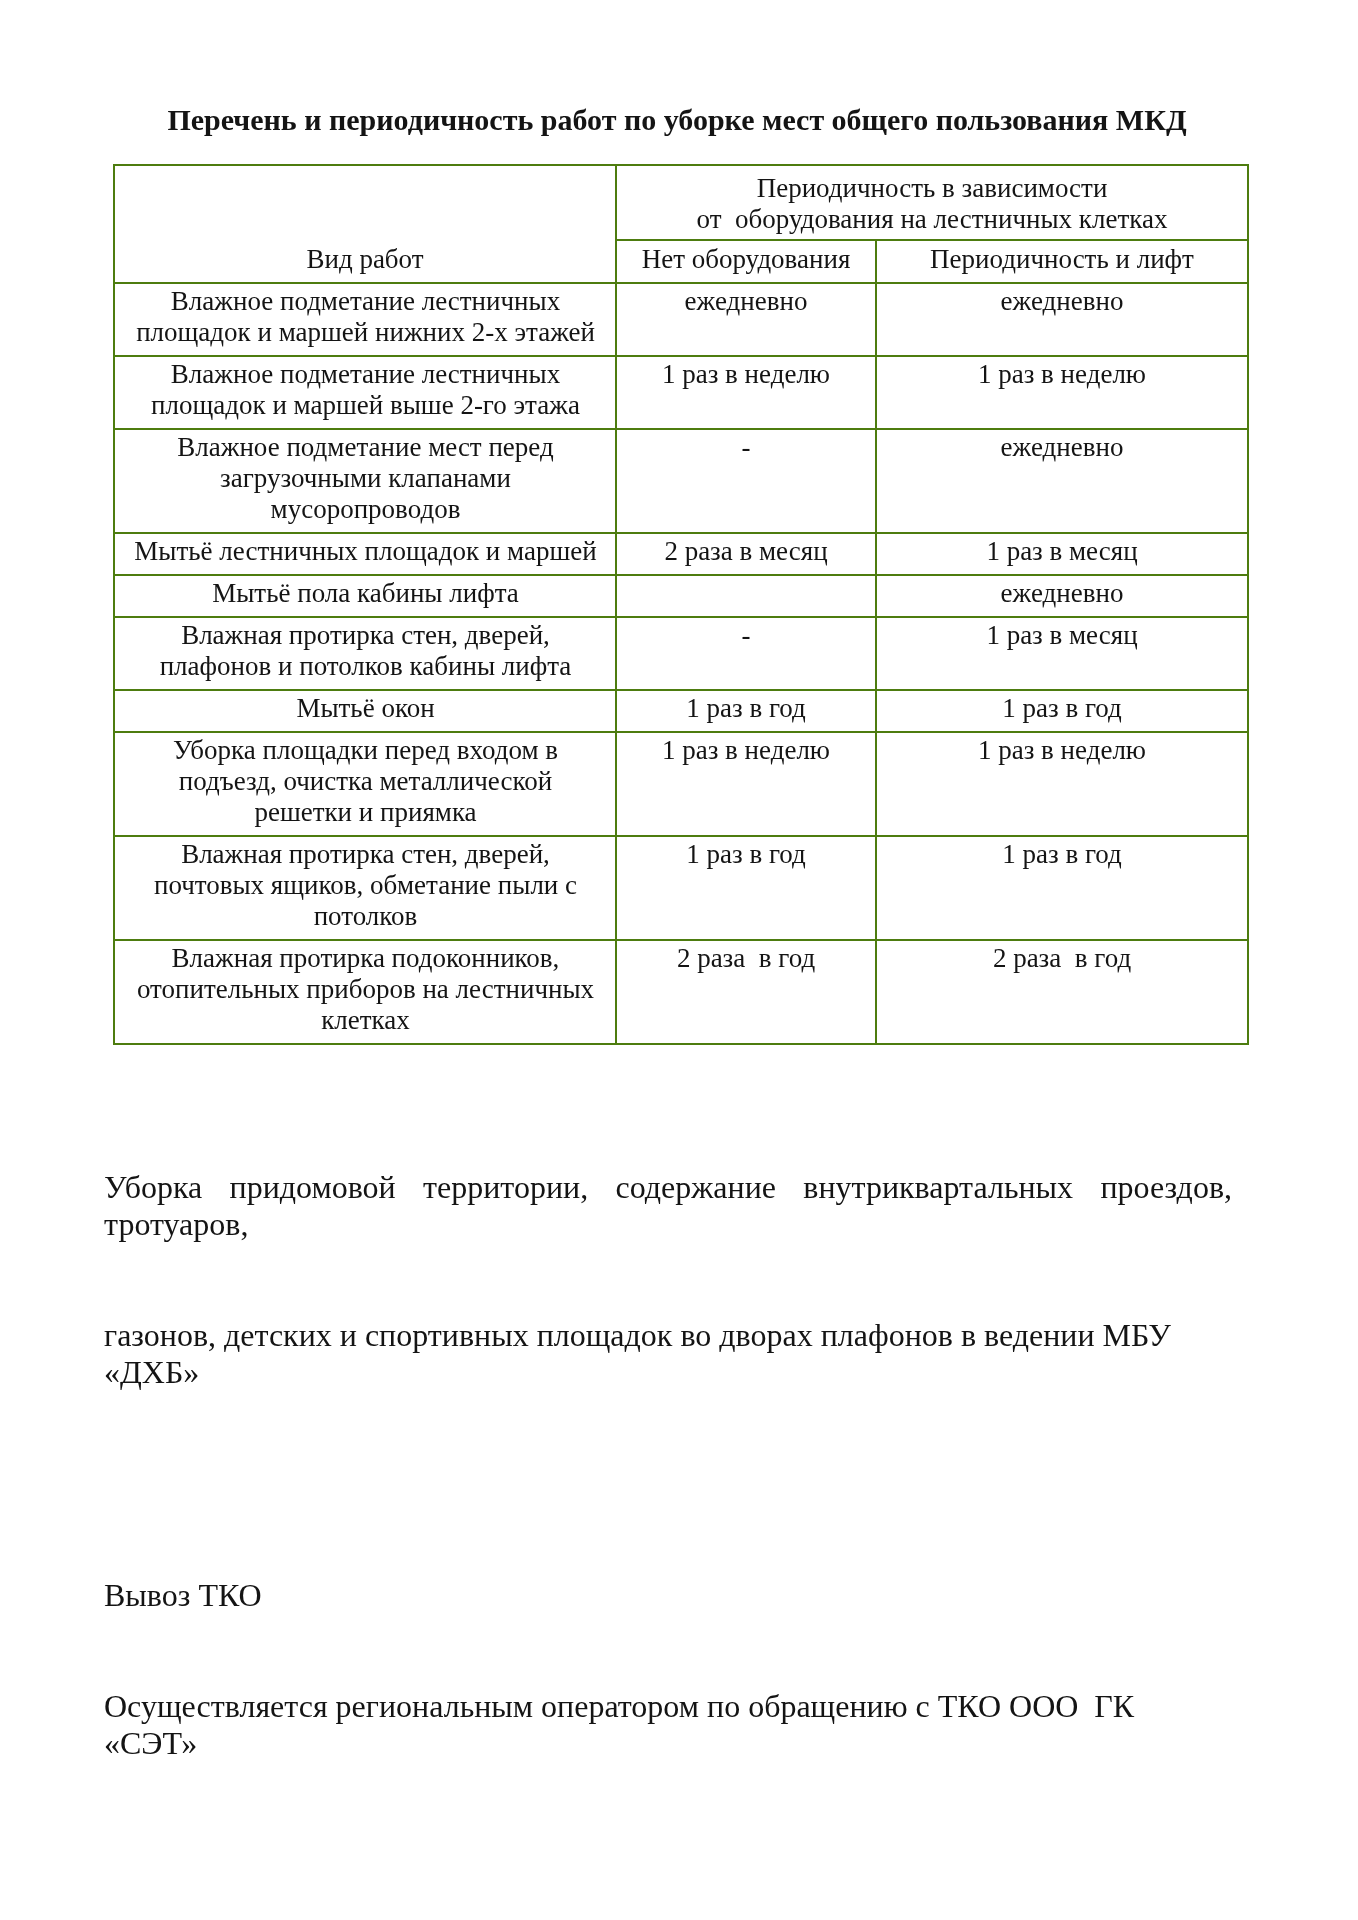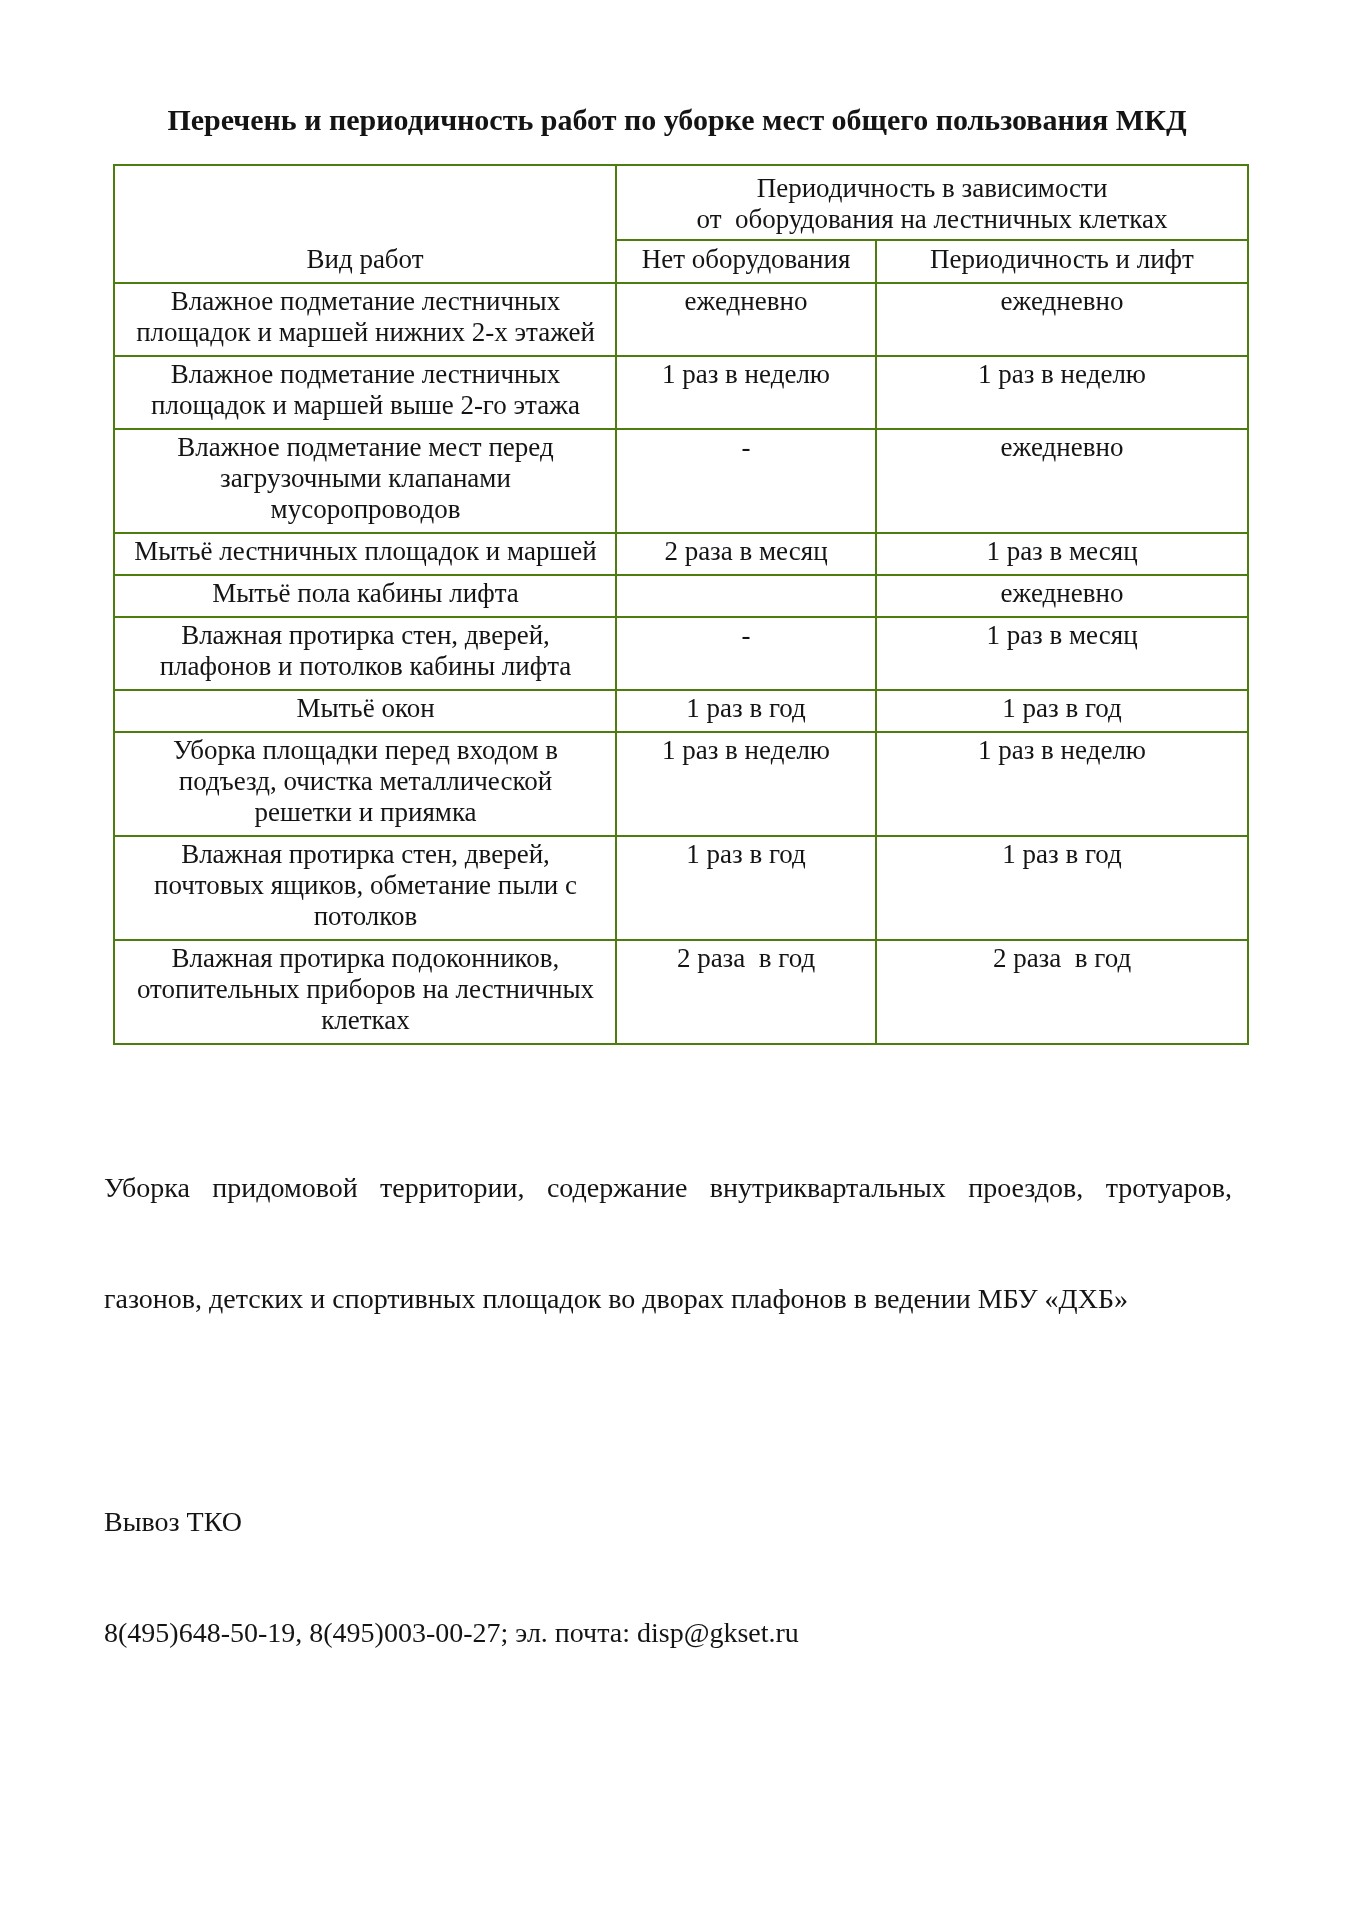--- a/index.html
+++ b/index.html
@@ -71,21 +71,21 @@
   }
   td.val {
     text-align: center;
     vertical-align: top;
     padding: 2px 10px 7px;
     border-radius: 28px;
   }
   .note {
     margin-left: 104px;
     width: 1128px;
-    font-size: 28px;
+    font-size: 32px;
     line-height: 37px;
     white-space: pre-wrap;
   }
   .note-territory { margin-top: 50px; }
   .note-tko { margin-top: 38px; }
   .justify-line {
     text-align: justify;
     text-align-last: justify;
   }
 </style>
@@ -178,16 +178,16 @@
     </tbody>
   </table>
 
   <div class="note note-territory">
     <div class="justify-line">Уборка придомовой территории, содержание внутриквартальных проездов, тротуаров,</div>
     <div>газонов, детских и спортивных площадок во дворах плафонов в ведении МБУ «ДХБ»</div>
   </div>
 
   <div class="note note-tko">
     <div>Вывоз ТКО</div>
-    <div>8(495)648-50-19, 8(495)003-00-27; эл. почта: disp@gkset.ru</div>
+    <div>Осуществляется региональным оператором по обращению с ТКО ООО  ГК «СЭТ»</div>
   </div>
 
 </div>
 
 </body></html>

